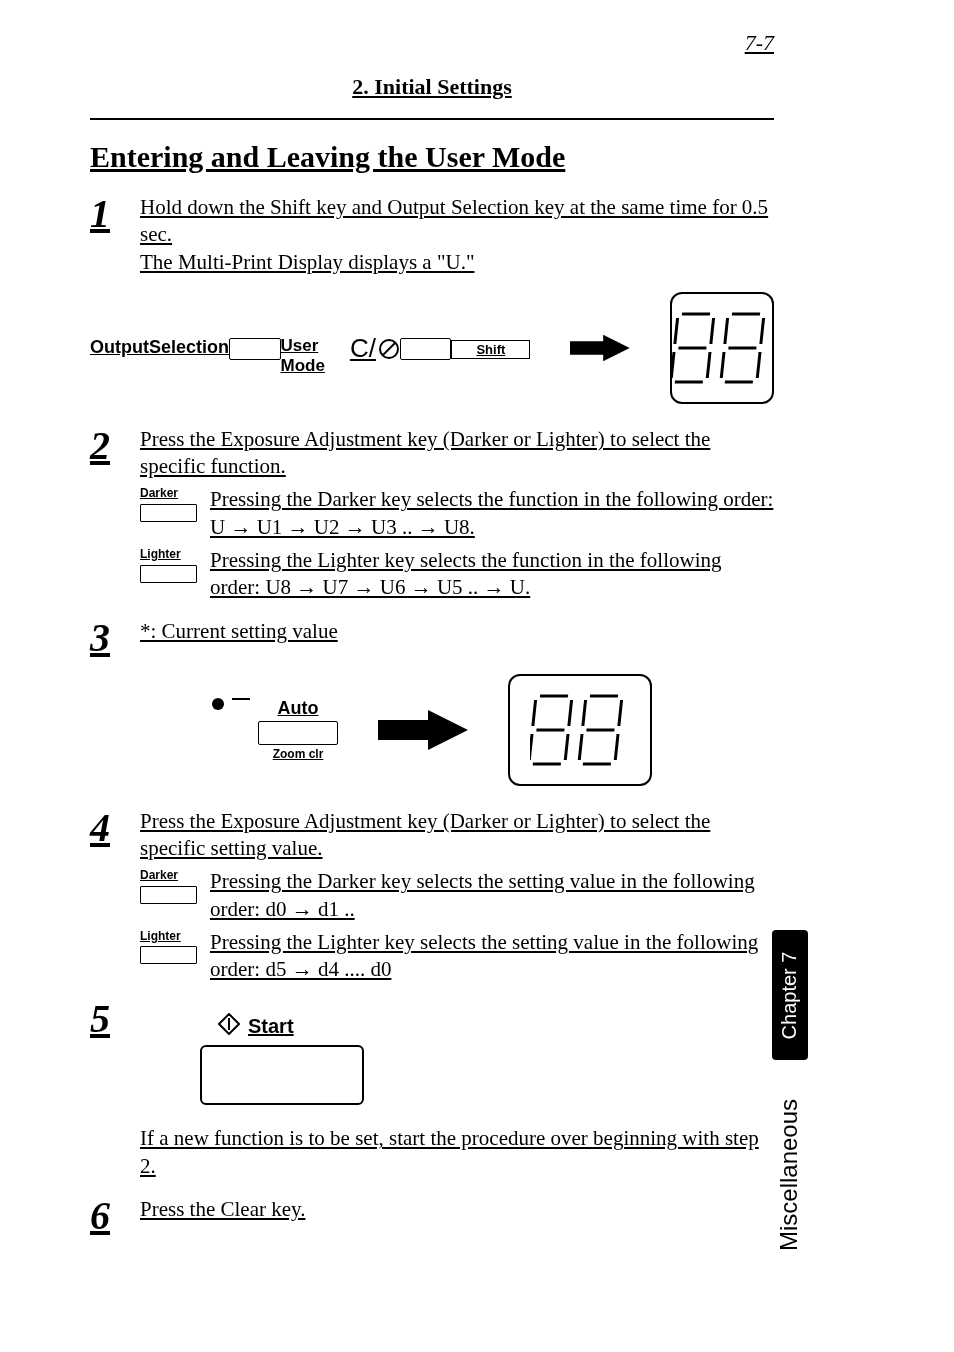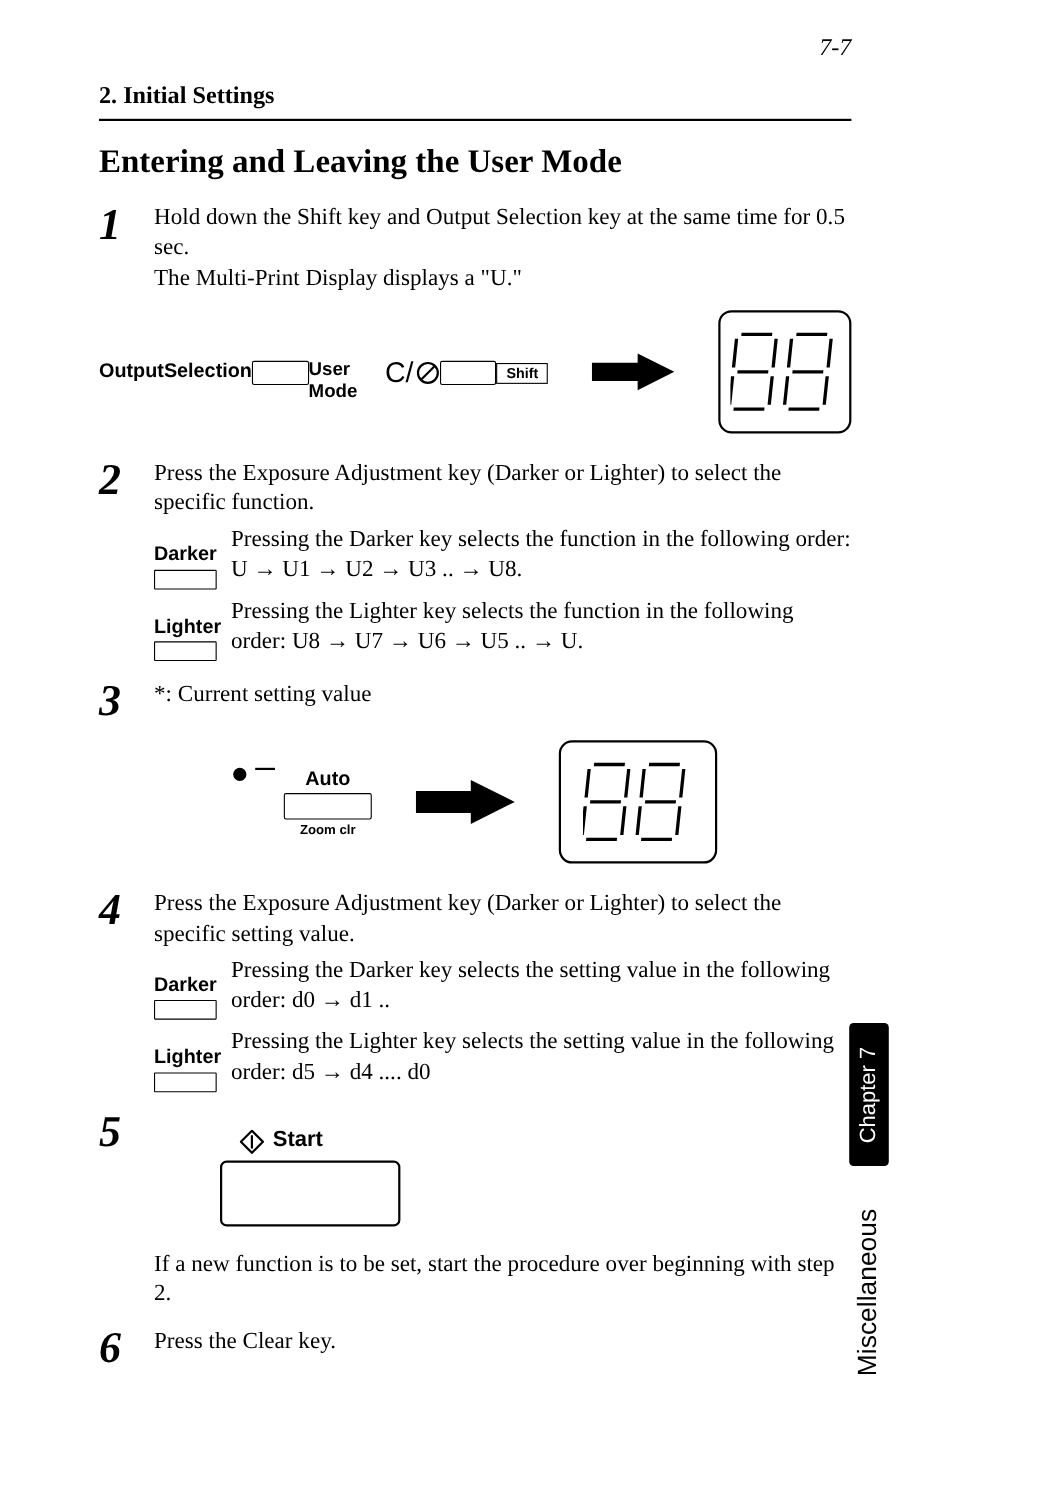--- a/index.html
+++ b/index.html
@@ -9,32 +9,33 @@
     font-family: "Times New Roman", Times, serif;
     color: #000;
     width: 954px;
   }
   .page {
     position: relative;
     width: 834px;
     height: 1352px;
     box-sizing: border-box;
     padding: 30px 60px 40px 90px;
+    text-decoration: underline;
   }
   .page-number {
     text-align: right;
     font-style: italic;
     font-size: 22px;
     margin-bottom: 18px;
   }
   .breadcrumb {
-    text-align: left;
+    text-align: center;
     font-weight: bold;
     font-size: 22px;
-    margin-bottom: 8px;
+    margin-bottom: 18px;
   }
   .hr {
     border: none;
     border-top: 2px solid #000;
     margin: 0 0 20px 0;
   }
   h1.section-title {
     font-size: 30px;
     font-weight: bold;
     margin: 0 0 20px 0;
@@ -66,22 +67,21 @@
   }
   .btn-col {
     flex: 0 0 70px;
     display: flex;
     flex-direction: column;
     align-items: flex-start;
   }
   .btn-label-sans {
     font-family: Arial, Helvetica, sans-serif;
     font-weight: bold;
-    font-size: 18px;
-    margin-top: 16px;
+    font-size: 12px;
   }
   .tiny-btn {
     width: 55px;
     height: 16px;
     border: 1.5px solid #000;
     border-radius: 1px;
     margin-top: 2px;
   }
   .sub-text {
     flex: 1;
@@ -129,21 +129,21 @@
   }
   .panel-vert .key-rect {
     width: 62px;
     height: 20px;
     border: 1.5px solid #000;
     border-radius: 2px;
     margin-top: 2px;
   }
   .panel-vert .shift-box {
     border: 1.5px solid #000;
-    padding: 1px 8px;
+    padding: 1px 24px;
     font-size: 13px;
     margin-top: 4px;
   }
 
   .auto-panel {
     display: flex;
     gap: 8px;
   }
   .auto-dot {
     width: 12px; height: 12px; background:#000; border-radius:50%;
@@ -162,21 +162,21 @@
   .auto-stack .lbl-bot { font-size: 12px; }
 
   .start-block {
     margin: 14px 0 20px 60px;
     display: flex; flex-direction: column; align-items: flex-start;
   }
   .start-label {
     font-family: Arial, Helvetica, sans-serif;
     font-weight: bold;
     font-size: 20px;
-    display: flex; align-items: flex-end; gap: 8px;
+    display: flex; align-items: flex-start; gap: 8px;
     margin-left: 18px;
   }
   .start-rect {
     width: 160px; height: 56px; border: 2px solid #000; border-radius: 6px; margin-top: 6px;
   }
 
   
   .side-tab-black {
     position: absolute;
     right: 26px;

